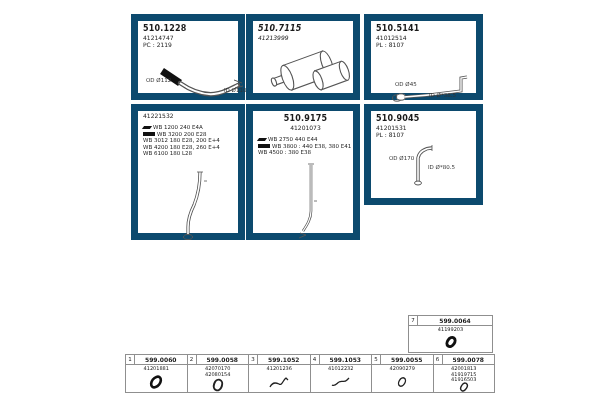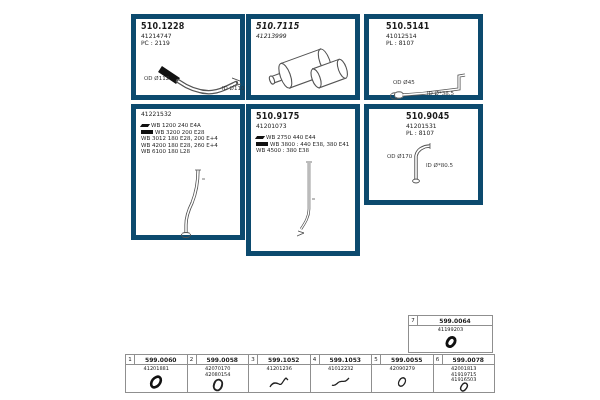--- a/index.html
+++ b/index.html
@@ -1,18 +1,18 @@
 <!DOCTYPE html>
 <html><head>
 <meta charset="utf-8">
 <style>
   html,body{margin:0;padding:0;background:#ffffff;}
   body{width:600px;height:400px;font-family:"DejaVu Sans","Liberation Sans",sans-serif;color:#1a1a1a;}
   .page{position:relative;width:600px;height:400px;background:#fff;overflow:hidden;}
-  .panel{position:absolute;border:5px solid #0c4a6e;background:#fff;box-sizing:border-box;}
+  .panel{position:absolute;border:7px solid #0c4a6e;background:#fff;box-sizing:border-box;}
   .pno{font-size:8px;font-weight:bold;margin:3px 0 0 5px;line-height:9px;letter-spacing:.2px;}
   .oe{font-size:6px;margin:1px 0 0 5px;line-height:7px;color:#222;}
   .note{font-size:6px;margin:0 0 0 5px;line-height:7px;color:#222;}
   .apps{margin:5px 0 0 5px;}
   .app-line{display:flex;align-items:center;gap:2px;font-size:5.5px;line-height:6.5px;color:#222;white-space:nowrap;}
   .wedge{display:inline-block;width:8px;height:3px;background:#111;transform:skewX(-35deg);}
   .blackbar{display:inline-block;width:12px;height:4px;background:#111;}
   .draw{position:absolute;}
   .dlabel{position:absolute;font-size:5.5px;color:#333;white-space:nowrap;line-height:6px;}
   .bstrip{position:absolute;left:125px;top:354px;width:370px;height:39px;border:1px solid #8f8f8f;display:flex;box-sizing:border-box;background:#fff;}
@@ -55,21 +55,21 @@
         <rect x="28" y="12" width="42" height="26"></rect>
         <ellipse cx="28" cy="25" rx="5" ry="13"></ellipse>
         <ellipse cx="70" cy="25" rx="5" ry="13"></ellipse>
         <rect x="56" y="28" width="28" height="20"></rect>
         <ellipse cx="56" cy="38" rx="4" ry="10"></ellipse>
         <ellipse cx="84" cy="38" rx="4" ry="10"></ellipse>
       </g>
     </svg>
   </div>
 
-  <div class="panel" style="left:364px;top:14px;width:119px;height:86px;padding-left:12px;">
+  <div class="panel" style="left:364px;top:14px;width:119px;height:86px;">
     <div class="pno">510.5141</div>
     <div class="oe">41012514</div>
     <div class="note">PL : 8107</div>
     <svg class="draw" style="left:0;top:50px;" width="119" height="34" viewBox="0 0 119 34">
       <ellipse cx="26" cy="27" rx="4.5" ry="3.2" fill="none" stroke="#555"></ellipse>
       <ellipse cx="30" cy="26" rx="4.5" ry="3.2" fill="#fff" stroke="#555"></ellipse>
       <path d="M33,26 C50,25 68,23 82,21 L90,20 L90,7 L96,6" stroke="#555" stroke-width="3" fill="none"></path>
       <path d="M33,26 C50,25 68,23 82,21 L90,20 L90,7 L96,6" stroke="#fff" stroke-width="1.4" fill="none"></path>
     </svg>
     <span class="dlabel" style="left:24px;top:60px;">OD Ø45</span>
@@ -99,21 +99,21 @@
     </div>
     <svg class="draw" style="left:0;top:58px;" width="114" height="76" viewBox="0 0 114 76">
       <path d="M62,3 C62,18 60,26 56,36 C52,44 50,50 50,58 L50,66" stroke="#555" stroke-width="3.2" fill="none"></path>
       <path d="M62,3 C62,18 60,26 56,36 C52,44 50,50 50,58 L50,66" stroke="#fff" stroke-width="1.6" fill="none"></path>
       <line x1="59" y1="3" x2="65" y2="3" stroke="#555" stroke-width="0.8"></line>
       <line x1="66" y1="12" x2="69" y2="12" stroke="#555" stroke-width="0.8"></line>
       <ellipse cx="50" cy="68" rx="4.5" ry="2.5" fill="none" stroke="#555"></ellipse>
     </svg>
   </div>
 
-  <div class="panel" style="left:246px;top:104px;width:114px;height:152px;">
+  <div class="panel" style="left:246px;top:104px;width:114px;height:136px;text-align:center;">
     <div class="pno">510.9175</div>
     <div class="oe">41201073</div>
     <div class="apps">
       <div class="app-line">
           <span class="wedge"></span>
           <span>WB 2750 440 E44</span>
         </div>
       <div class="app-line">
           <span class="blackbar"></span>
           <span>WB 3800 : 440 E38, 380 E41</span>
@@ -124,21 +124,21 @@
     </div>
     <svg class="draw" style="left:0;top:50px;" width="114" height="84" viewBox="0 0 114 84">
       <path d="M58,4 L58,50 C58,58 54,64 50,70" stroke="#555" stroke-width="2.6" fill="none"></path>
       <path d="M58,4 L58,50 C58,58 54,64 50,70" stroke="#fff" stroke-width="1.2" fill="none"></path>
       <line x1="55" y1="3" x2="61" y2="3" stroke="#555" stroke-width="0.8"></line>
       <line x1="61" y1="40" x2="64" y2="40" stroke="#555" stroke-width="0.8"></line>
       <path d="M47,72 l6,2 l-7,3" stroke="#555" stroke-width="0.9" fill="none"></path>
     </svg>
   </div>
 
-  <div class="panel" style="left:364px;top:104px;width:119px;height:101px;padding-left:32px;">
+  <div class="panel" style="left:364px;top:104px;width:119px;height:101px;">
     <div class="pno">510.9045</div>
     <div class="oe">41201531</div>
     <div class="note">PL : 8107</div>
     <svg class="draw" style="left:0;top:28px;" width="119" height="60" viewBox="0 0 119 60">
       <path d="M61,9 C54,9 48,13 47,19 L47,42" stroke="#555" stroke-width="3.4" fill="none"></path>
       <path d="M61,9 C54,9 48,13 47,19 L47,42" stroke="#fff" stroke-width="1.6" fill="none"></path>
       <line x1="61" y1="6" x2="61" y2="12" stroke="#555" stroke-width="0.8"></line>
       <ellipse cx="47" cy="44" rx="3.5" ry="2" fill="none" stroke="#555"></ellipse>
     </svg>
     <span class="dlabel" style="left:18px;top:44px;">OD Ø170</span>

